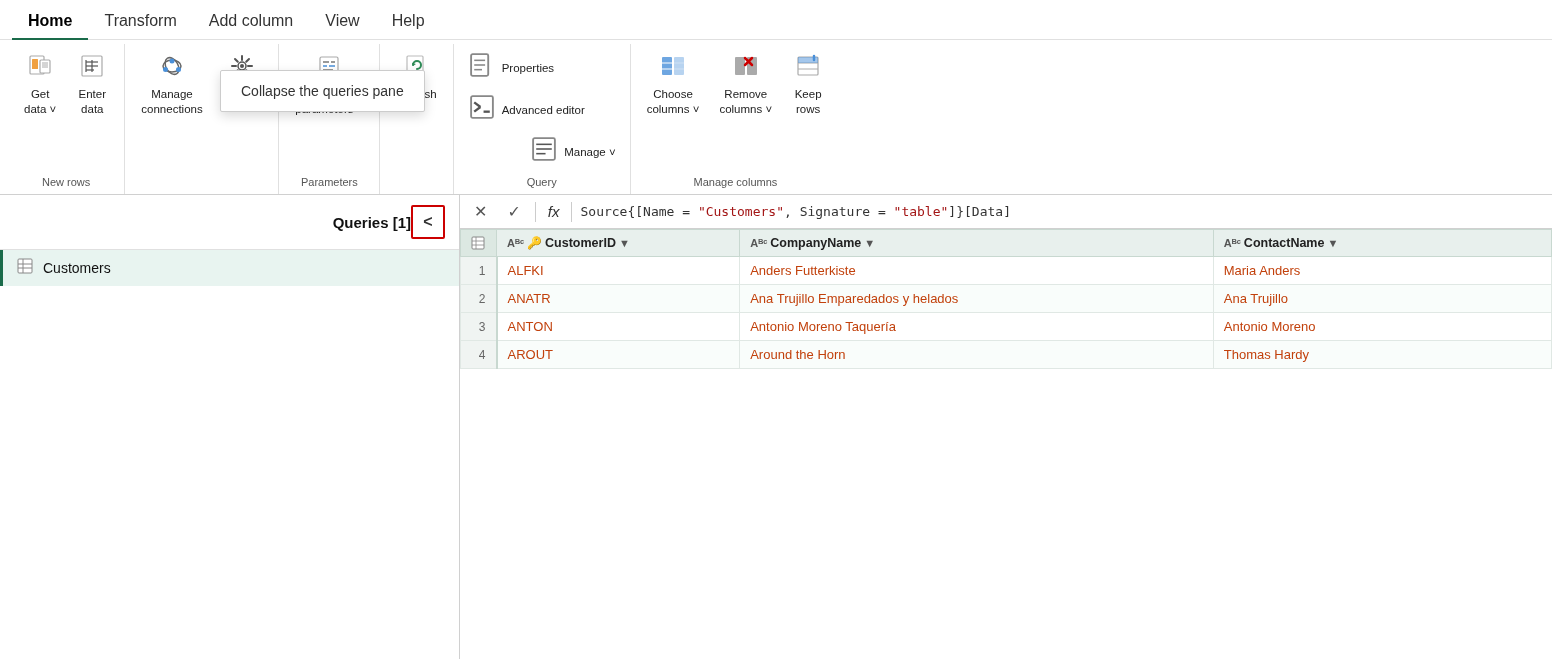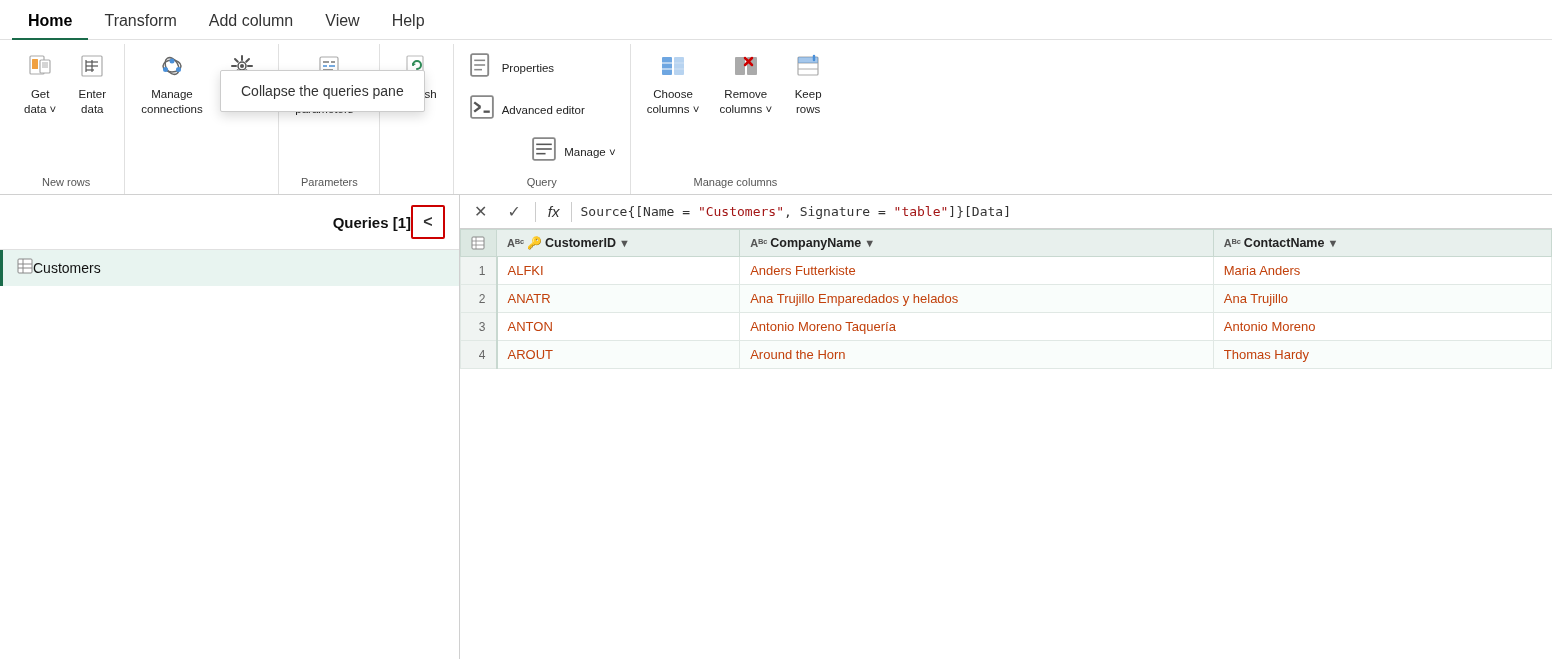--- a/index.html
+++ b/index.html
@@ -144,20 +144,21 @@
       font-size: 16px;
       font-weight: bold;
       color: #333;
       border-radius: 2px;
     }
     .query-item {
       display: flex;
       align-items: center;
       padding: 8px 14px;
       cursor: pointer;
+      gap: 10px;
       border-left: 3px solid #1a6b4a;
       background: #e8f4f0;
     }
     .query-item-icon {
       font-size: 16px;
       color: #555;
     }
     .query-item-label {
       font-size: 14px;
       color: #111;

